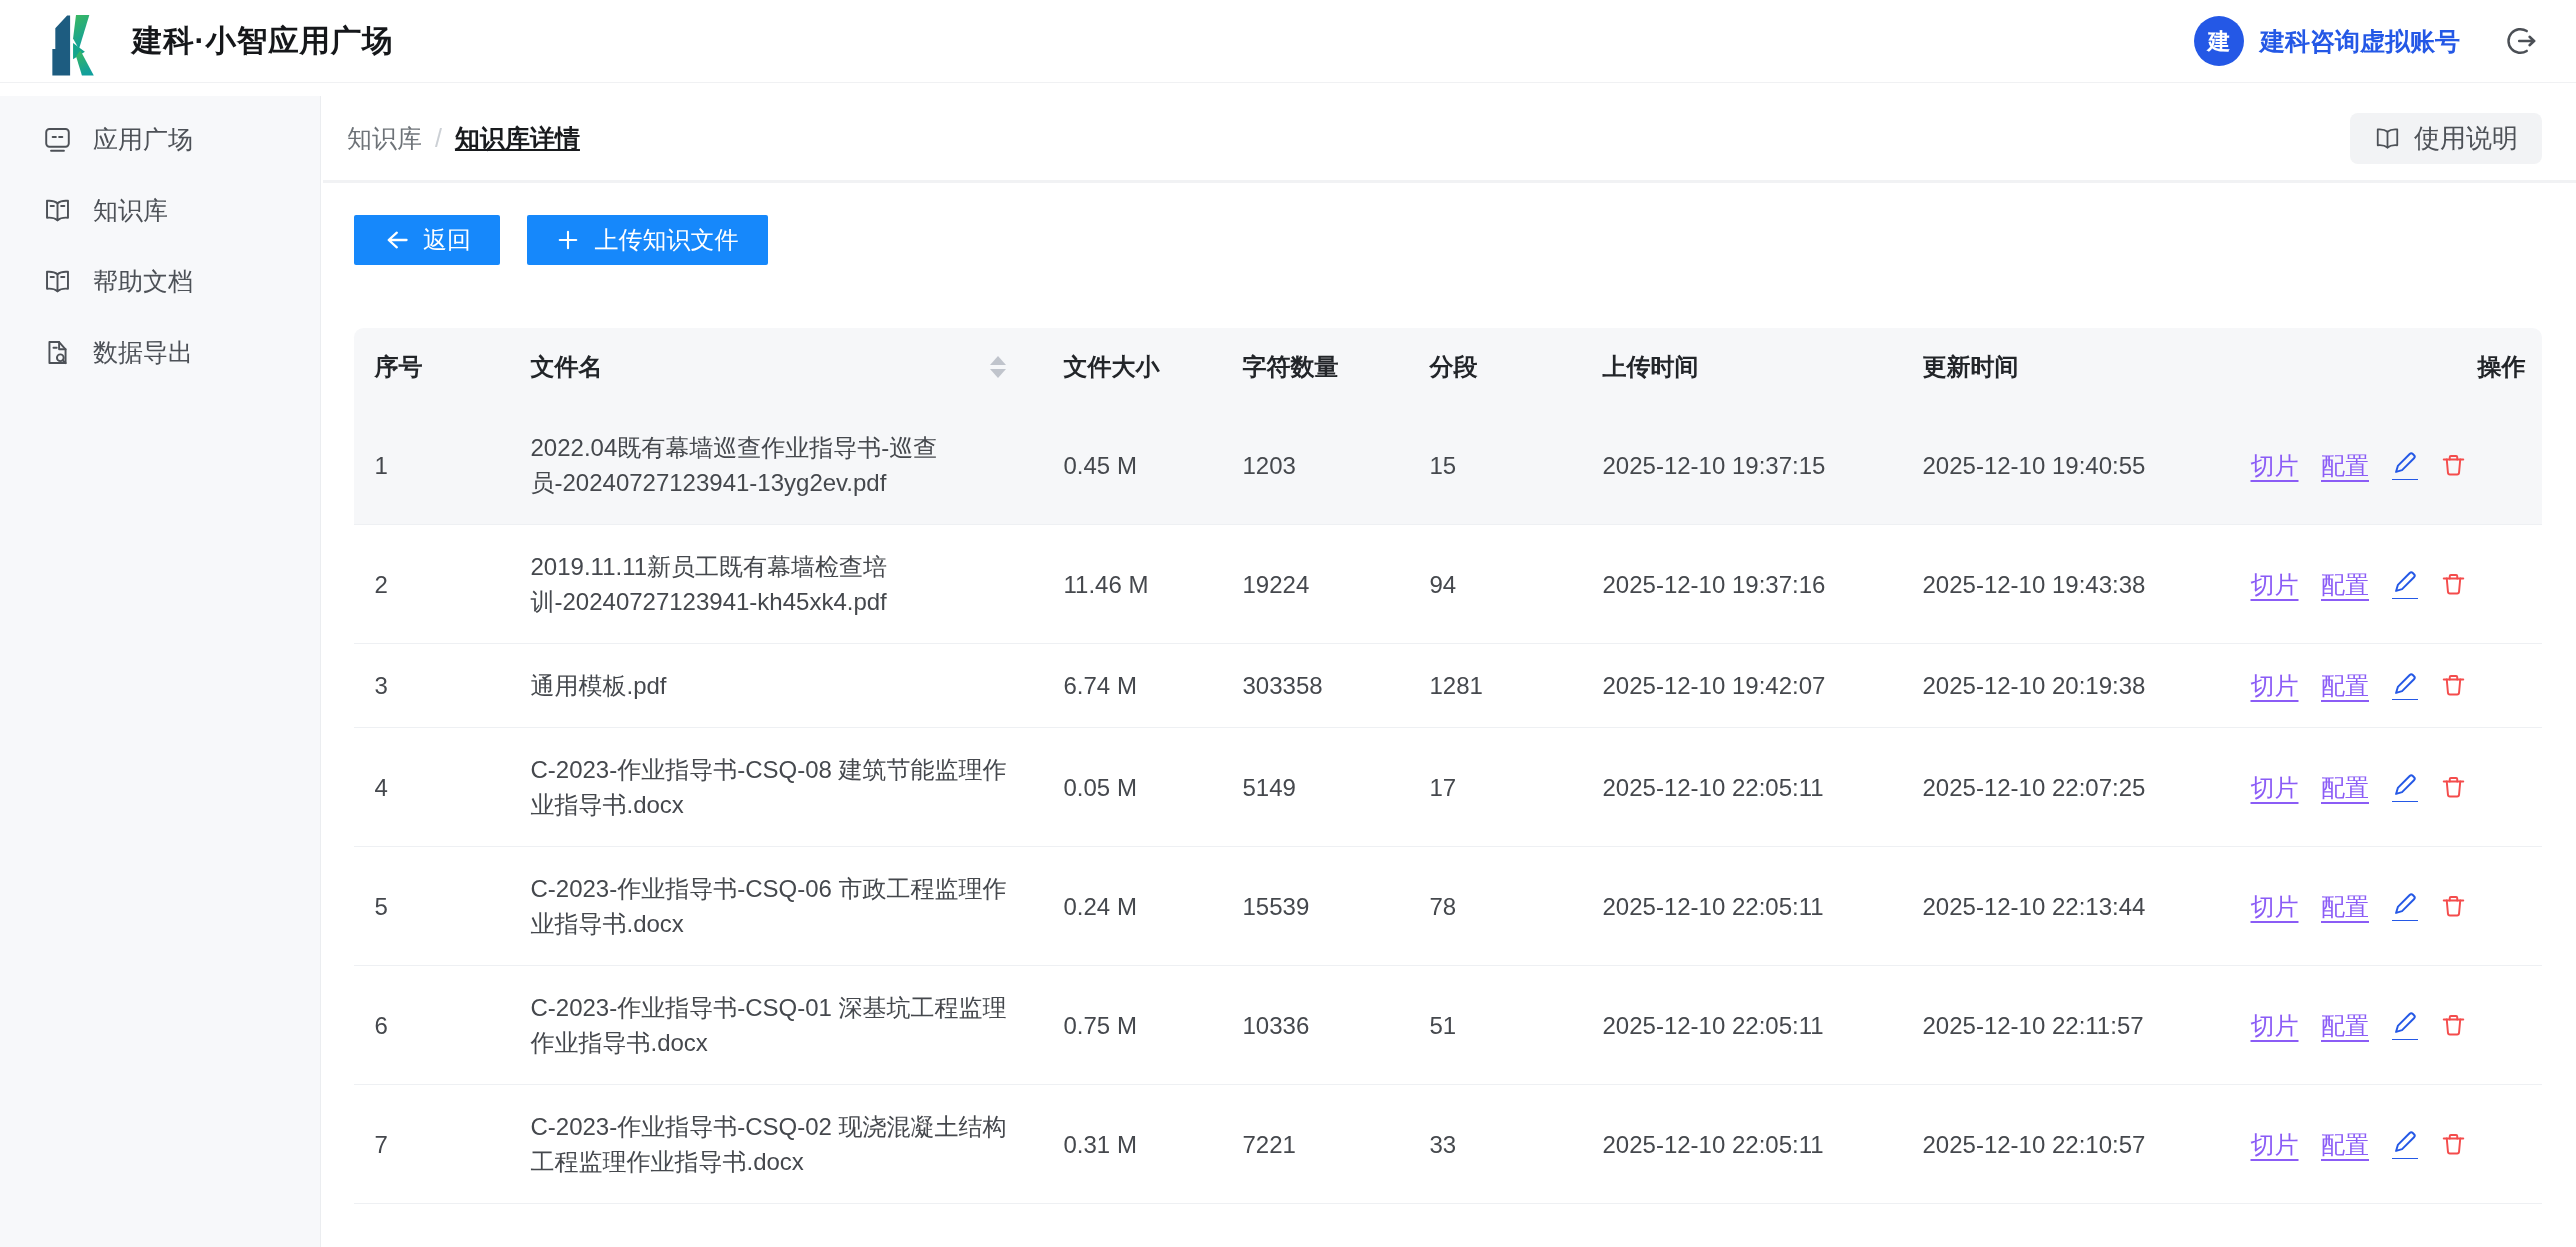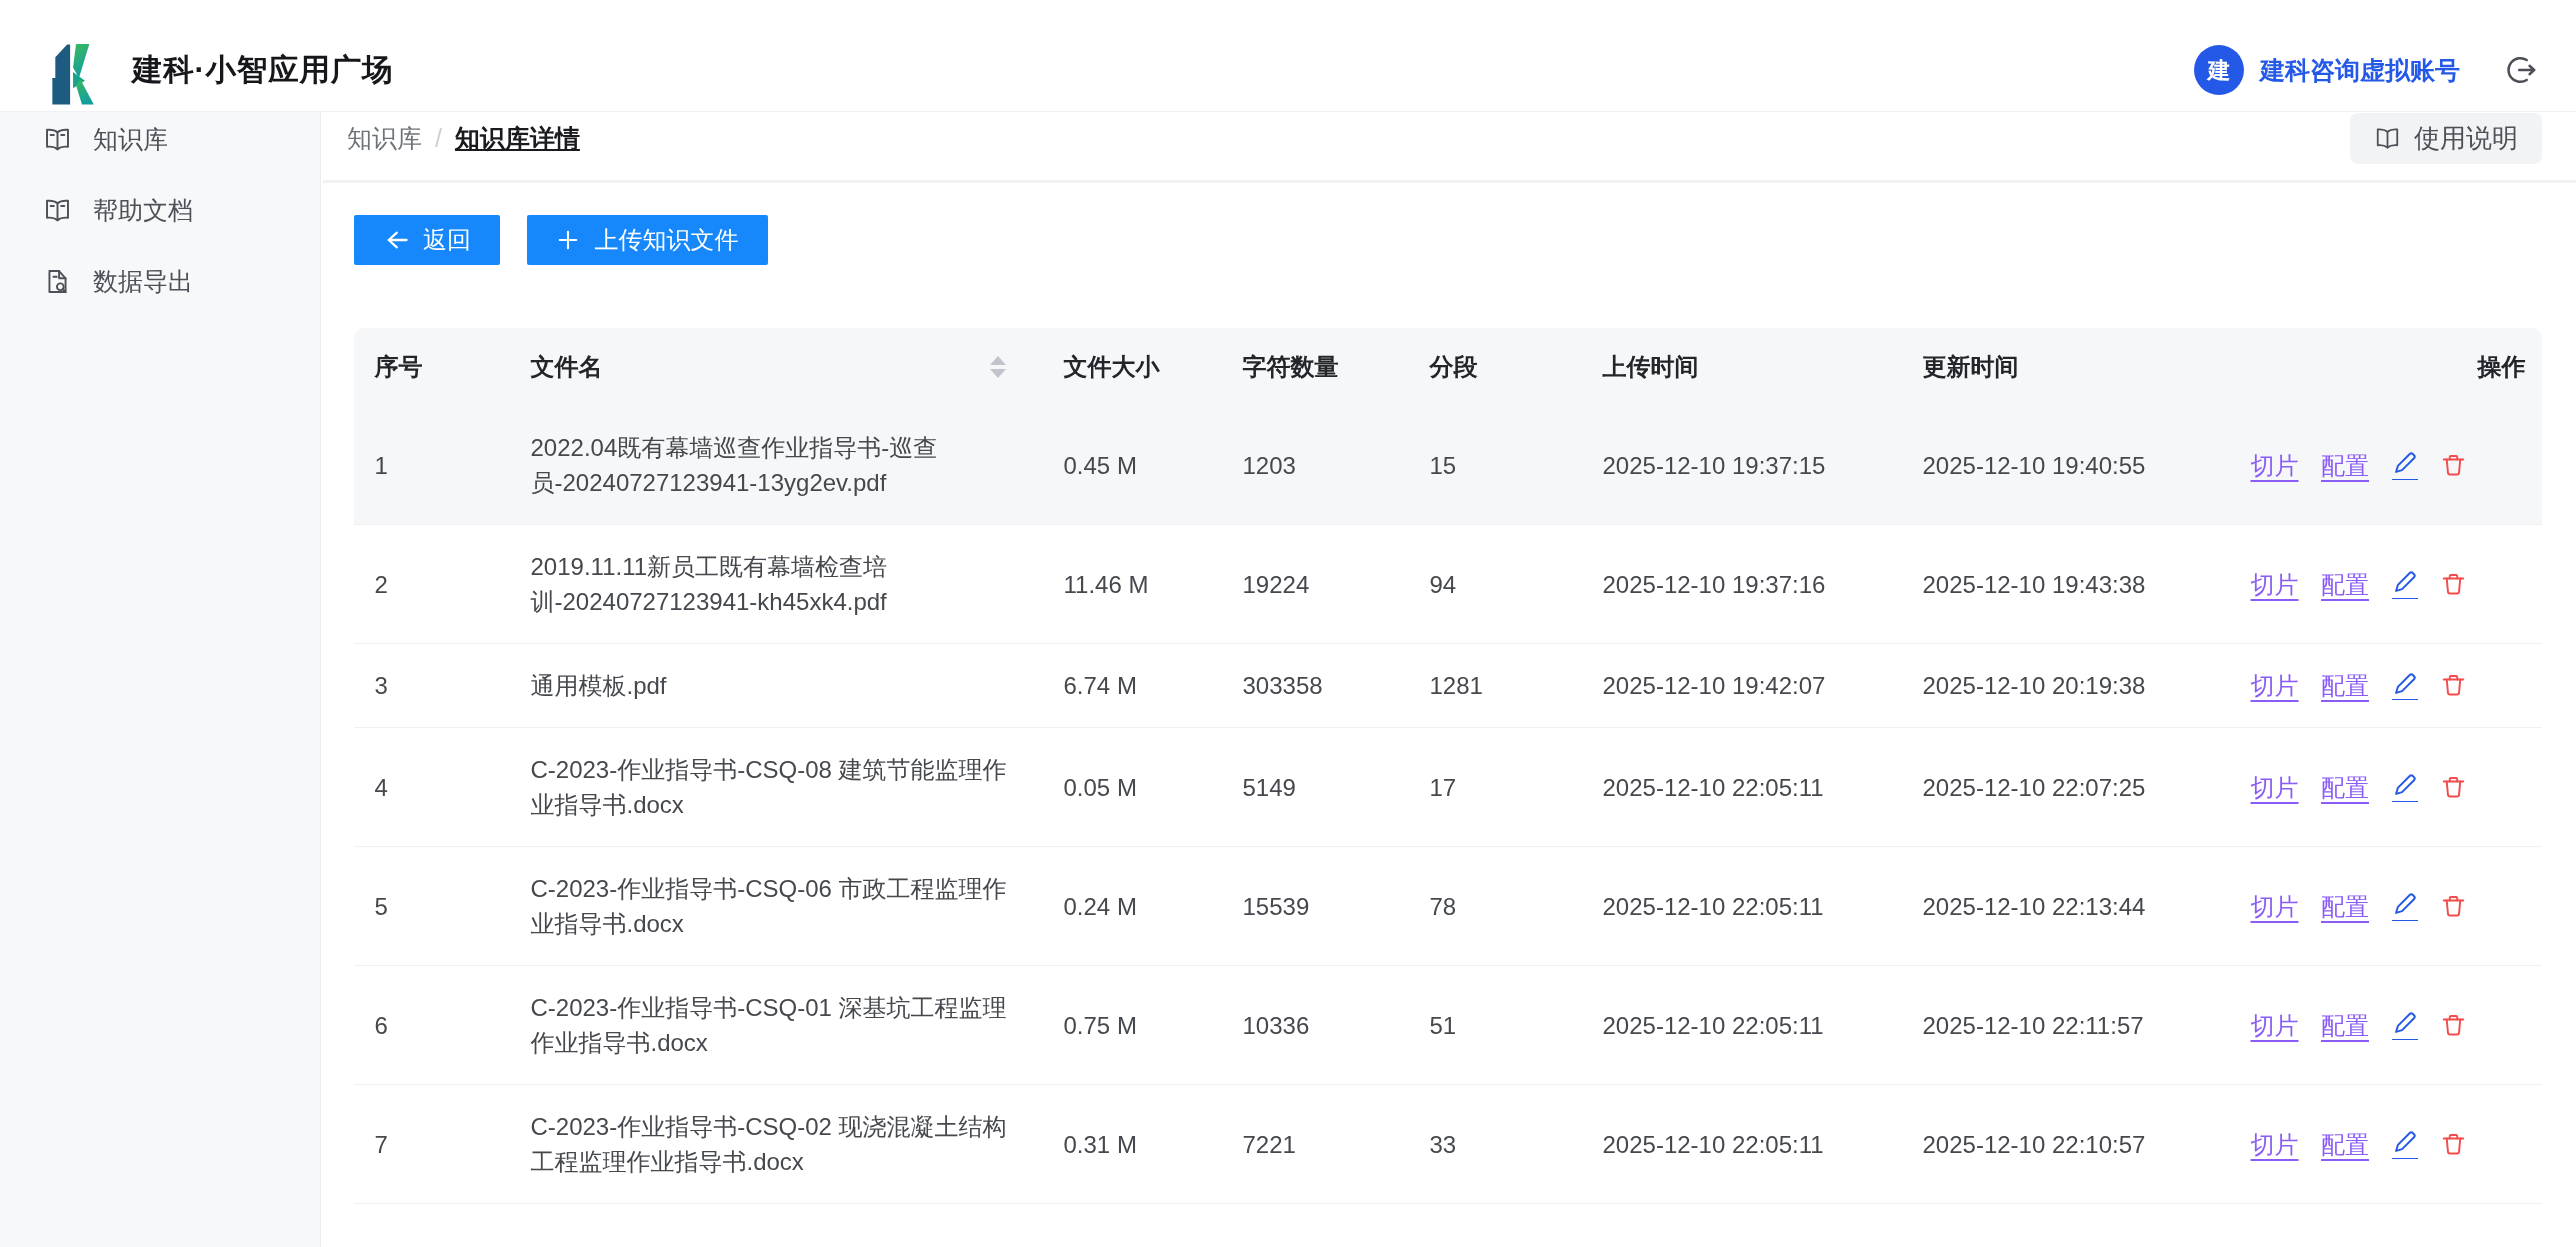--- a/index.html
+++ b/index.html
@@ -2,21 +2,21 @@
 <html style="font-size:13px"><head>
 <meta charset="utf-8">
 <style>
   html,body{margin:0;padding:0;background:#fff;}
   .app{position:relative;width:2576px;height:1248px;background:#fff;overflow:hidden;
        font-family:"Liberation Sans","DejaVu Sans",sans-serif;color:#3c4045;}
 
   
   .topbar{position:absolute;top:0;left:0;right:0;height:83px;background:#fff;
           border-bottom:1.6px solid #f0f1f3;display:flex;align-items:center;
-          justify-content:space-between;padding:0 37px 0 42px;box-sizing:border-box;z-index:3;margin-top:29px;}
+          justify-content:space-between;padding:0 37px 0 42px;box-sizing:border-box;z-index:3;}
   .brand{display:flex;align-items:center;gap:19px;}
   .brand-title{font-size:30.5px;font-weight:700;color:#15171a;letter-spacing:0.8px;}
   .account{display:flex;align-items:center;}
   .avatar{width:50px;height:50px;border-radius:50%;background:#2458e6;color:#fff;
           font-size:22.5px;font-weight:600;display:flex;align-items:center;justify-content:center;}
   .account-name{color:#2458e6;font-size:25px;font-weight:600;margin:0 45px 0 16px;}
   .logout-btn{display:flex;align-items:center;cursor:pointer;background:none;border:none;padding:0;}
 
   
   .sidebar{position:absolute;top:96px;left:0;bottom:0;width:321px;background:#f7f8fa;
@@ -97,20 +97,30 @@
       <button class="logout-btn">
         <svg width="34" height="34" viewBox="0 0 36 36" fill="none" stroke="#4b4f55" stroke-width="2.6" stroke-linecap="round" stroke-linejoin="round">
           <path d="M23,7.5 A12.5,12.5 0 1 0 23,28.5"></path>
           <path d="M15,18 H31 M26,13.5 L30.8,18 L26,22.5"></path>
         </svg>
       </button>
     </div>
   </header>
 
   <nav class="sidebar">
+    <div class="side-item">
+      <span class="ico">
+        <svg width="29" height="29" viewBox="0 0 36 36" fill="none" stroke="#4d5157" stroke-width="2.4" stroke-linecap="round" stroke-linejoin="round">
+          <rect x="4" y="5" width="28" height="22" rx="4"></rect>
+          <path d="M12,15 h4 M20,15 h4"></path>
+          <path d="M10,32 h16"></path>
+        </svg>
+      </span>
+      <span>应用广场</span>
+    </div>
     <div class="side-item">
       <span class="ico">
         <svg width="29" height="29" viewBox="0 0 36 36" fill="none" stroke="#4d5157" stroke-width="2.4" stroke-linecap="round" stroke-linejoin="round">
           <path d="M18,9 C15,6.5 10.5,5.5 5,6 v21 c5.5,-0.5 10,0.5 13,3 c3,-2.5 7.5,-3.5 13,-3 V6 c-5.5,-0.5 -10,0.5 -13,3 z"></path>
           <path d="M18,9 v21"></path>
           <path d="M9.5,12.5 h4 M22.5,12.5 h4"></path>
         </svg>
       </span>
       <span>知识库</span>
     </div>

